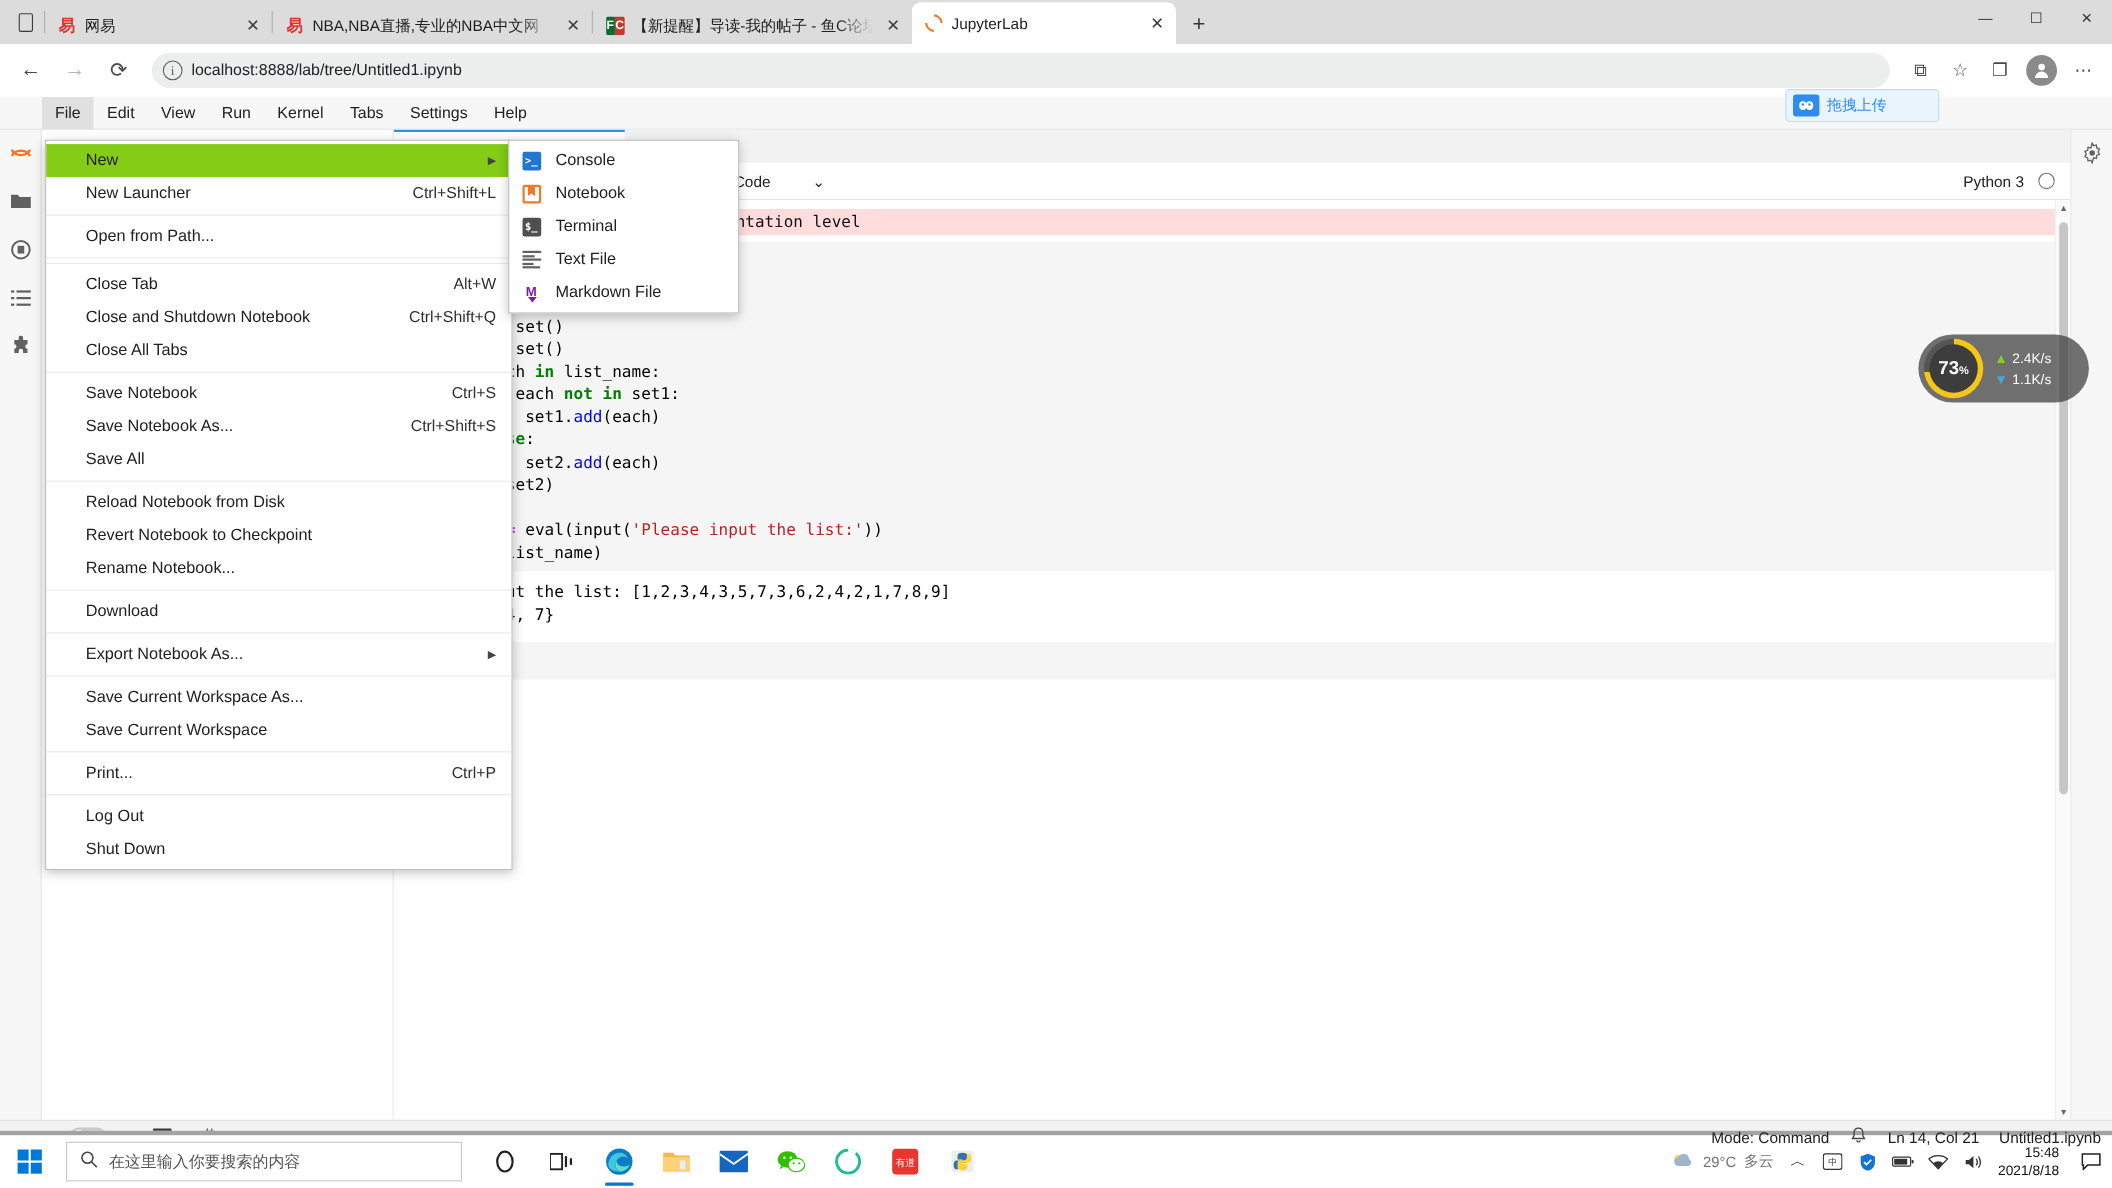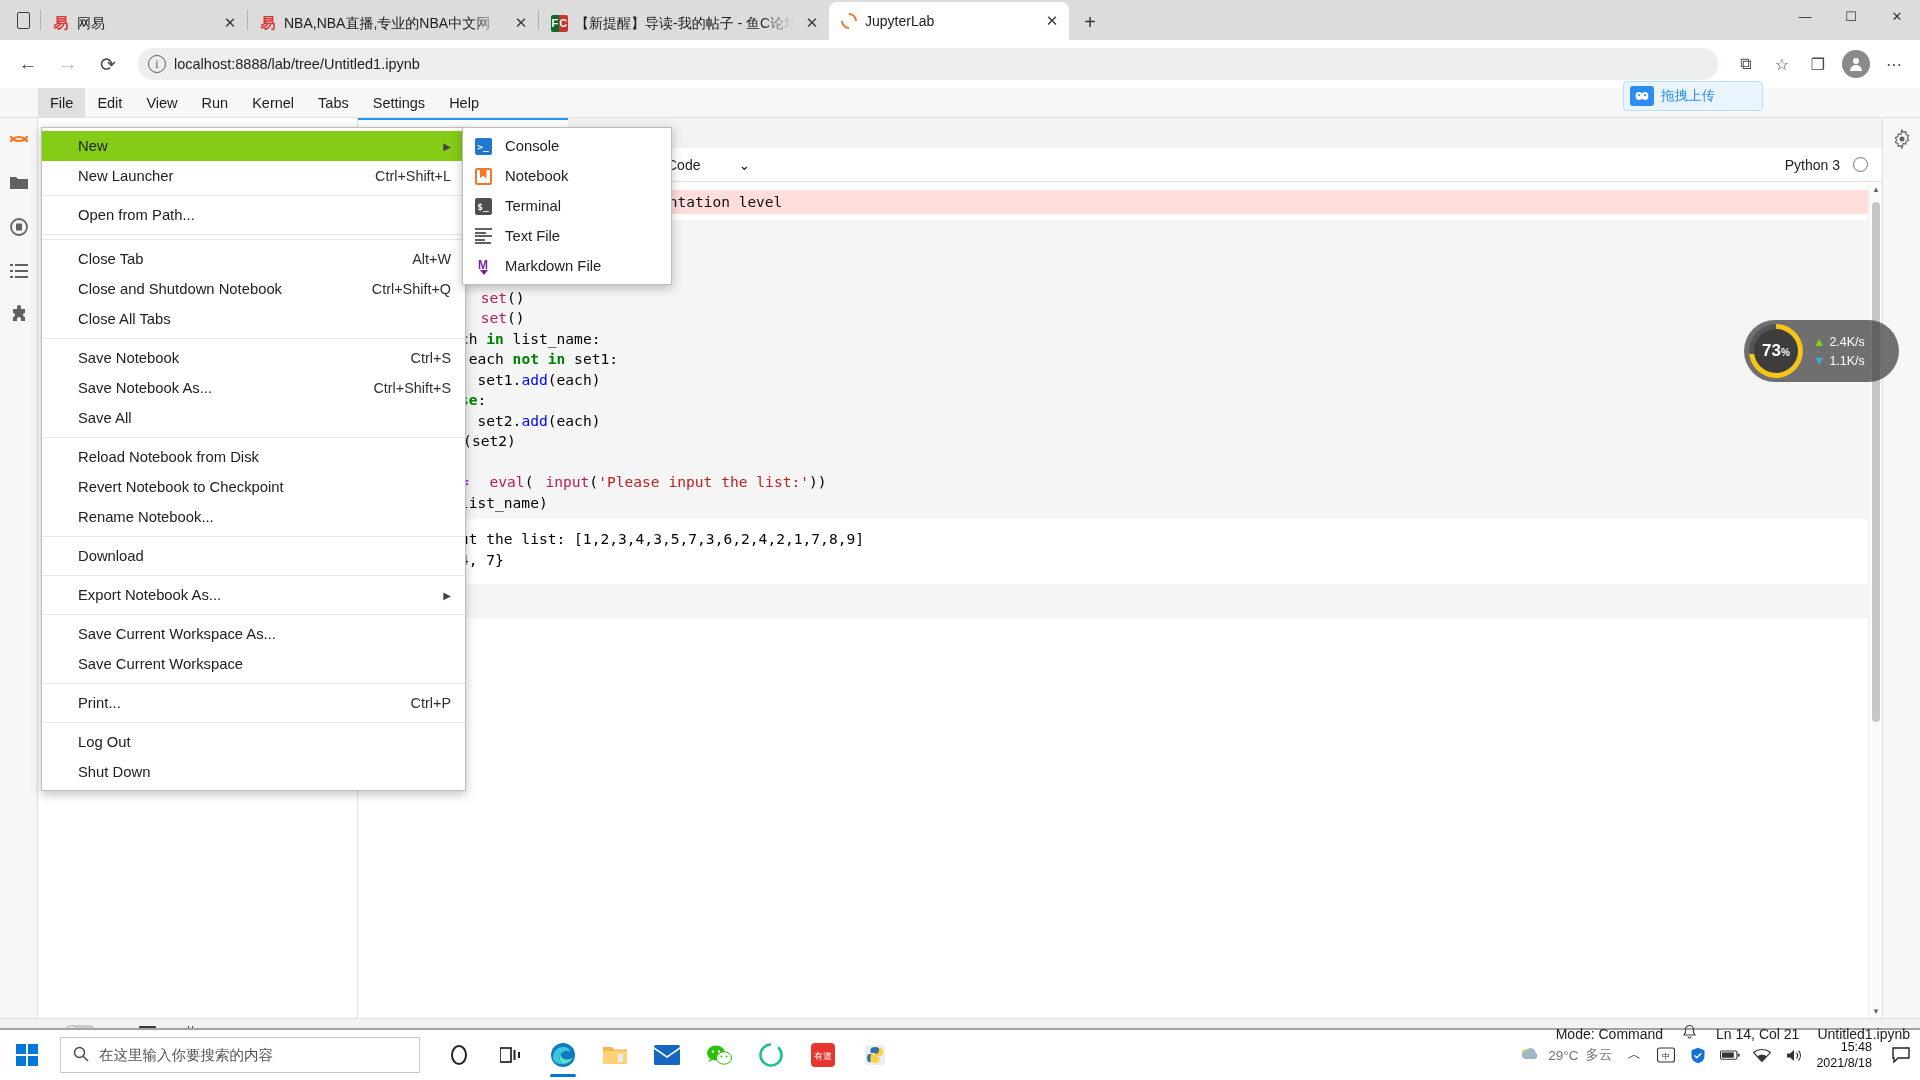--- a/index.html
+++ b/index.html
@@ -179,21 +179,21 @@
     margin: 6px 10px 0 4px; padding: 4px 10px;
     font-family: "DejaVu Sans Mono", monospace; font-size: 14.6px; line-height: 20.5px;
     white-space: pre; color: #000; background: #fff;
   }
   .nb-emptycell {
     margin: 10px 10px 0 4px; background: #f5f5f5; height: 34px;
   }
   
   .k  { color: #008000; font-weight: bold; }   
   .s  { color: #ba2121; }                      
-  .b  { color: #be185d; margin-left: 12px; }                      
+  .b  { color: #000000; }                      
   .op { color: #aa22ff; font-weight: bold; }   
   .m  { color: #0000ff; }                      
   .pl { color: #000; }
 
   .nb-vscroll {
     position: absolute; right: 0; top: 0; bottom: 0; width: 14px; background: #fafafa;
     border-left: 1px solid #eee;
   }
   .nb-vscroll .up, .nb-vscroll .down {
     position: absolute; left: 0; width: 14px; height: 14px;
@@ -271,21 +271,21 @@
     background: #eaf4fd; border: 1px solid #b9def5; border-radius: 4px;
     display: flex; align-items: center; gap: 7px; padding: 0 6px; z-index: 40;
   }
   .upload-badge .logo {
     width: 24px; height: 20px; background: #2d8cf0; border-radius: 3px;
     display:flex;align-items:center;justify-content:center;color:#fff;font-size:11px;
   }
   .upload-badge .txt { color: #2d8cf0; font-size: 13.5px; }
 
   .netspeed {
-    position: absolute; left: 1744px; top: 320px; width: 155px; height: 62px;
+    position: absolute; left: 1744px; top: 304px; width: 155px; height: 62px;
     background: rgba(60,60,60,.72); border-radius: 31px; z-index: 45;
     display: flex; align-items: center; padding-left: 5px; color: #fff;
   }
   .ns-ring {
     width: 54px; height: 54px; border-radius: 50%;
     background: conic-gradient(#f5c518 0% 73%, #555 73% 100%);
     display: flex; align-items: center; justify-content: center; position: relative; flex: none;
   }
   .ns-ring::after {
     content:''; position:absolute; inset:5px; background:#3d3d3d; border-radius:50%;
@@ -294,21 +294,21 @@
   .ns-ring span sub { font-size: 10px; vertical-align: baseline; }
   .ns-lines { margin-left: 10px; display: flex; flex-direction: column; gap: 5px; font-size: 12.5px; }
   .ns-lines div { display: flex; align-items: center; gap: 4px; }
   .ns-lines .up { color: #7ed321; }
   .ns-lines .dn { color: #4aa3df; }
 
   
   .taskbar {
     position: absolute; left: 0; bottom: 0; width: 1920px; height: 52px;
     background: #ffffff; display: flex; align-items: center;
-    border-top: 2px solid #a3a3a3;
+    border-top: 4px solid #a3a3a3;
   }
   .start-btn { width: 54px; height: 52px; display: flex; align-items: center; justify-content: center; }
   .winlogo { width: 22px; height: 22px; display: grid; grid-template-columns: 1fr 1fr; grid-gap: 2.5px; }
   .winlogo i { background: #0078d7; display: block; }
   .tb-search {
     width: 360px; height: 36px; background: #fff; border: 1px solid #c8c8c8;
     display: flex; align-items: center; gap: 10px; padding: 0 12px; margin-left: 6px;
     font-size: 14.5px; color: #555;
   }
   .tb-icons { display: flex; align-items: center; gap: 6px; margin-left: 16px; }

